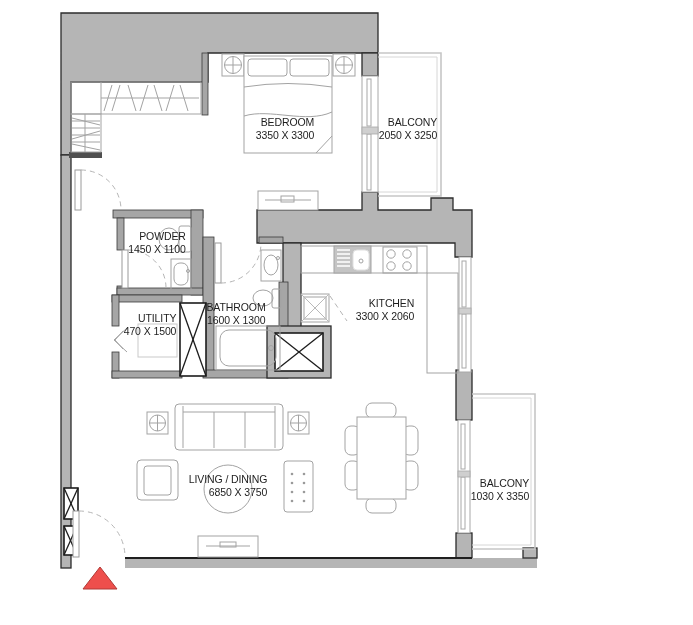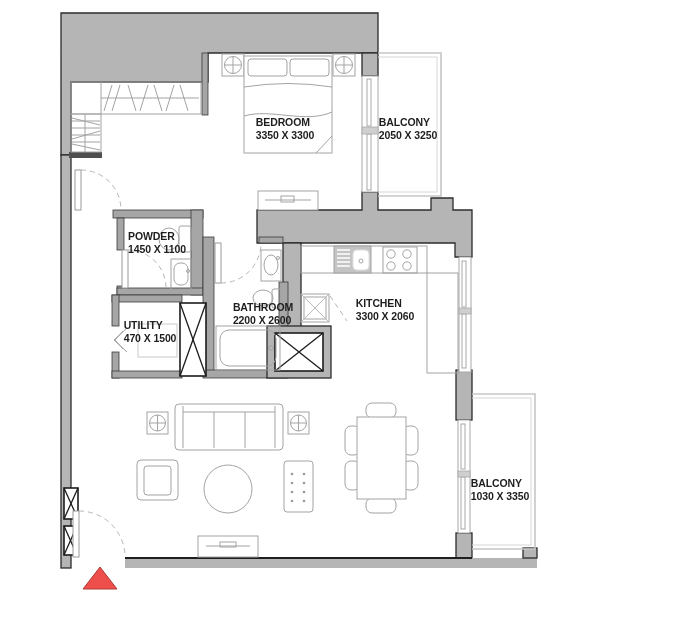--- a/index.html
+++ b/index.html
@@ -19,22 +19,22 @@
   .flg{fill:#c4c4c4;stroke:var(--furniture_line);stroke-width:1;}
   .shaft{fill:#fff;stroke:var(--shaft_line);stroke-width:1.6;}
   .xline{stroke:var(--shaft_line);stroke-width:1.3;}
   .xlight{stroke:#b9b9b9;stroke-width:1;}
   .arc{fill:none;stroke:var(--door_arc);stroke-width:1;stroke-dasharray:5 4;}
   .leaf{fill:#fff;stroke:#9a9a9a;stroke-width:1;}
   .rail{fill:none;stroke:var(--railing_line);stroke-width:1.6;}
   .rail2{fill:none;stroke:#d6d6d6;stroke-width:1;}
   .win{fill:#fff;stroke:#a8a8a8;stroke-width:1;}
   .sill{fill:#cfcfcf;stroke:#a8a8a8;stroke-width:0.8;}
-  .room-label{position:absolute;transform:translateX(-50%);text-align:left;
-    font-size:10.5px;line-height:12.5px;font-weight:700;color:var(--label_text);
+  .room-label{position:absolute;transform:translateX(-50%);text-align:right;
+    font-size:10.5px;line-height:12.5px;font-weight:400;color:var(--label_text);
     white-space:nowrap;letter-spacing:-0.1px;}
   .room-label span{display:block;}
 </style>
 </head>
 <body>
 
 <div class="plan-wrap">
 <svg width="693" height="625" viewBox="0 0 693 625">
 
   <g>
@@ -317,29 +317,33 @@
   <span>3350 X 3300</span>
 </div>
 <div class="room-label" style="left:408px;top:116px">
   <span>BALCONY</span>
   <span>2050 X 3250</span>
 </div>
 <div class="room-label" style="left:157px;top:230px">
   <span>POWDER</span>
   <span>1450 X 1100</span>
 </div>
-<div class="room-label" style="left:263px;top:301px">
+<div class="room-label" style="left:236px;top:301px">
   <span>BATHROOM</span>
-  <span>2200 X 2600</span>
-</div>
-<div class="room-label" style="left:150px;top:319px">
+  <span>1600 X 1300</span>
+</div>
+<div class="room-label" style="left:150px;top:312px">
   <span>UTILITY</span>
   <span>470 X 1500</span>
 </div>
 <div class="room-label" style="left:385px;top:297px">
   <span>KITCHEN</span>
   <span>3300 X 2060</span>
 </div>
+<div class="room-label" style="left:228px;top:473px">
+  <span>LIVING / DINING</span>
+  <span>6850 X 3750</span>
+</div>
 <div class="room-label" style="left:500px;top:477px">
   <span>BALCONY</span>
   <span>1030 X 3350</span>
 </div>
 </div>
 
 </body></html>

